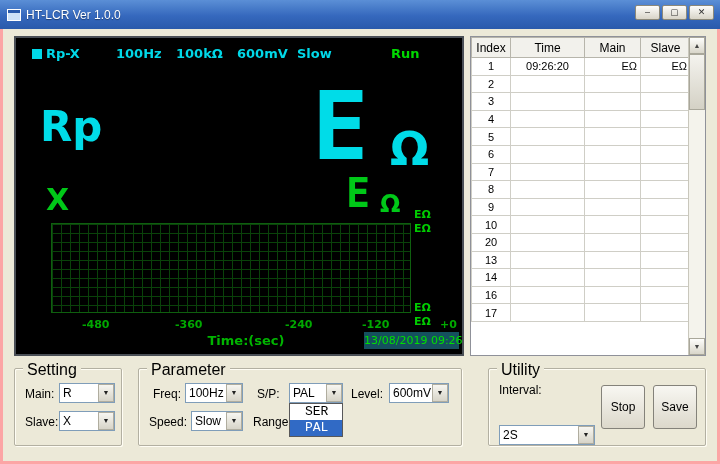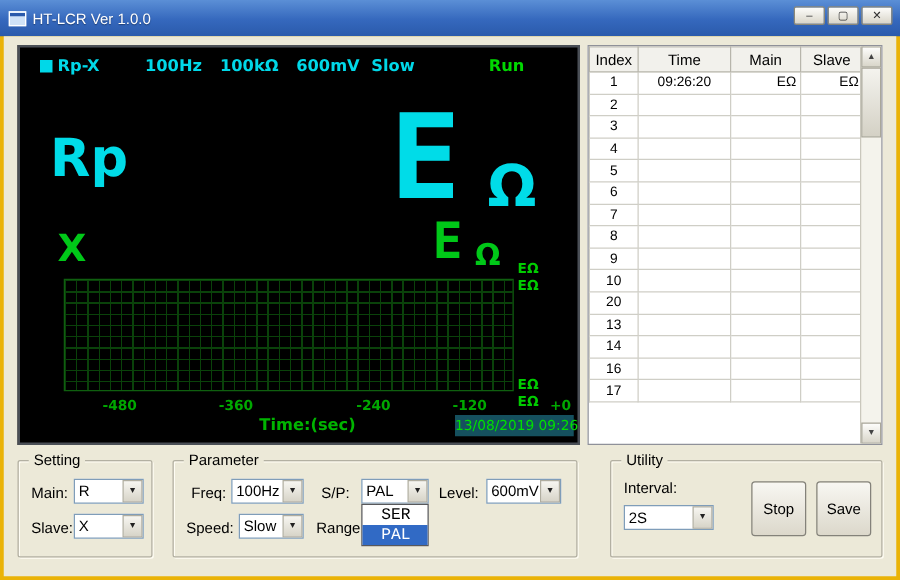--- a/index.html
+++ b/index.html
@@ -1,19 +1,19 @@
 <!DOCTYPE html>
 <html><head>
 <meta charset="utf-8">
 <style>
   * { box-sizing: border-box; margin: 0; padding: 0; }
   html,body { width:720px; height:464px; }
   body { font-family: "Liberation Sans", sans-serif; }
 
-  .window { position:relative; width:720px; height:464px; background:#eab308; overflow:hidden; }
+  .window { position:relative; width:720px; height:464px; background:#fca5a5; overflow:hidden; }
 
   
   .titlebar { position:absolute; left:0; top:0; width:720px; height:29px;
     background:linear-gradient(#5b8fd6,#3568bd 55%,#2a5aab); display:flex; align-items:center; }
   .app-icon { width:14px; height:12px; margin:0 5px 0 7px; background:#cfe2f7; border:1px solid #fff;
     box-shadow:inset 0 3px 0 #2a5aab; }
   .title-text { color:#fff; font-size:12px; text-shadow:0 1px 1px rgba(0,0,0,.4); }
   .caption-buttons { position:absolute; right:6px; top:5px; display:flex; gap:2px; }
   .cap-btn { width:25px; height:15px; background:linear-gradient(#fdfdfb,#d8d4c8);
     border:1px solid #8b8879; border-radius:2px; font-size:9px; line-height:12px; text-align:center; color:#333; }
@@ -52,21 +52,21 @@
   .w-index{width:39px}.w-time{width:74px}.w-main{width:56px}.w-slave{width:50px}
   .scrollbar { position:absolute; right:0; top:0; width:17px; height:318px; background:#f4f3ec; border-left:1px solid #c9c7bc; }
   .sb-btn { position:absolute; left:0; width:16px; height:17px; background:linear-gradient(#fdfdfb,#d9d6ca);
     border:1px solid #a9a79a; font-size:7px; text-align:center; line-height:15px; color:#444; }
   .sb-up{top:0}.sb-down{bottom:0}
   .sb-thumb { position:absolute; left:0; top:17px; width:16px; height:56px; background:linear-gradient(#f4f3ee,#d4d1c5); border:1px solid #a9a79a; }
 
   
   .group { position:absolute; height:78px; border:1px solid #b3b0a2; border-radius:2px;
     box-shadow:inset 1px 1px 0 #fffdf4, 1px 1px 0 #fffdf4; }
-  .legend { position:absolute; top:-8px; left:8px; background:#ece9d8; padding:0 4px; font-size:12px; }
+  .legend { position:absolute; top:-8px; left:8px; background:#ece9d8; padding:0 4px; font-size:16px; }
   .flabel { position:absolute; font-size:12px; }
 
   .combo { position:absolute; height:20px; background:#fff; border:1px solid #7f9db9; font-size:12px; }
   .cval { position:absolute; left:3px; top:2px; }
   .cbtn { position:absolute; right:0; top:0; width:16px; height:18px; background:linear-gradient(#f7f6f1,#d7d4c8);
     border:1px solid #b0ad9f; font-size:7px; text-align:center; line-height:16px; color:#222; }
 
   .dropdown { position:absolute; left:150px; top:34px; width:54px; background:#fff; border:1px solid #58585a; z-index:9; }
   .dd-item { height:16px; font-size:13px; padding-left:15px; line-height:16px;font-family:Liberation Mono, monospace; }
   .dd-item.selected { background:#316ac5; color:#fff; }
@@ -281,21 +281,21 @@
 
       <div class="dropdown">
         <div class="dd-item">SER</div>
         <div class="dd-item selected">PAL</div>
       </div>
     </div>
 
     <div class="group" style="left:485px; top:339px; width:218px">
       <span class="legend">Utility</span>
       <span class="flabel" style="left:10px; top:14px">Interval:</span>
-      <div class="combo" style="left:10px; top:35px; width:72px">
+      <div class="combo" style="left:10px; top:56px; width:96px">
         <span class="cval">2S</span>
         <span class="cbtn">▼</span>
       </div>
       <div class="push-btn" style="left:164px; top:16px">Save</div>
       <div class="push-btn" style="left:112px; top:16px">Stop</div>
     </div>
 
     <div class="statusbar">Connected</div>
   </div>
 </div>

